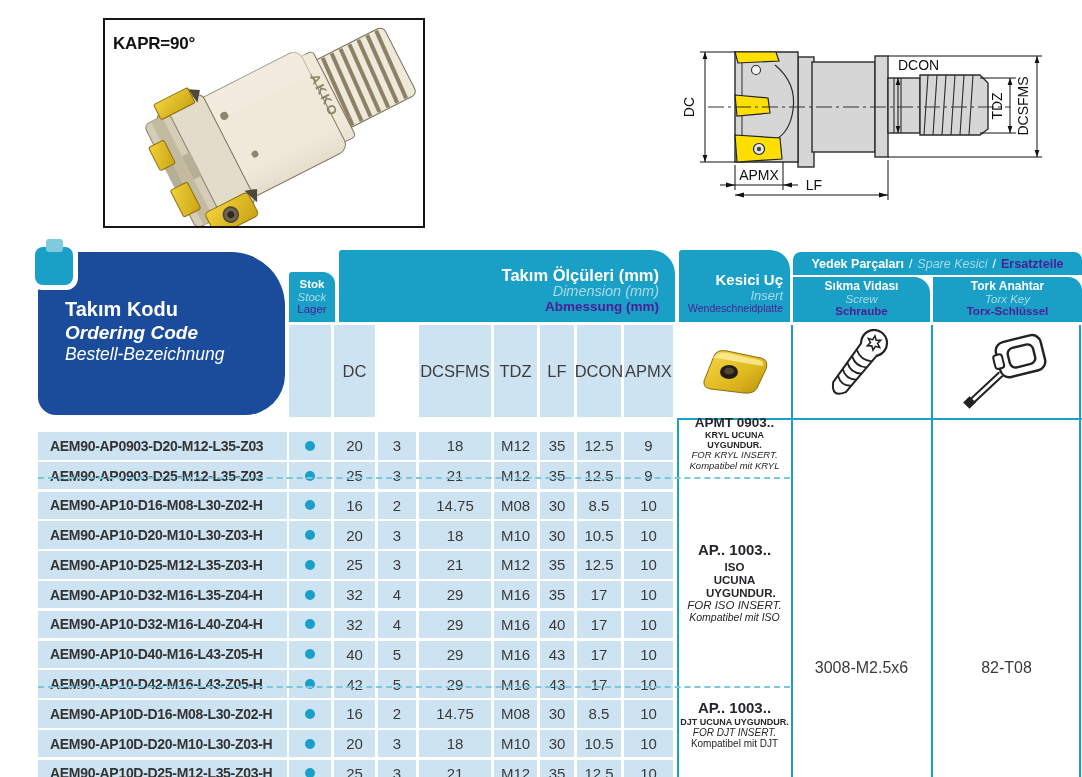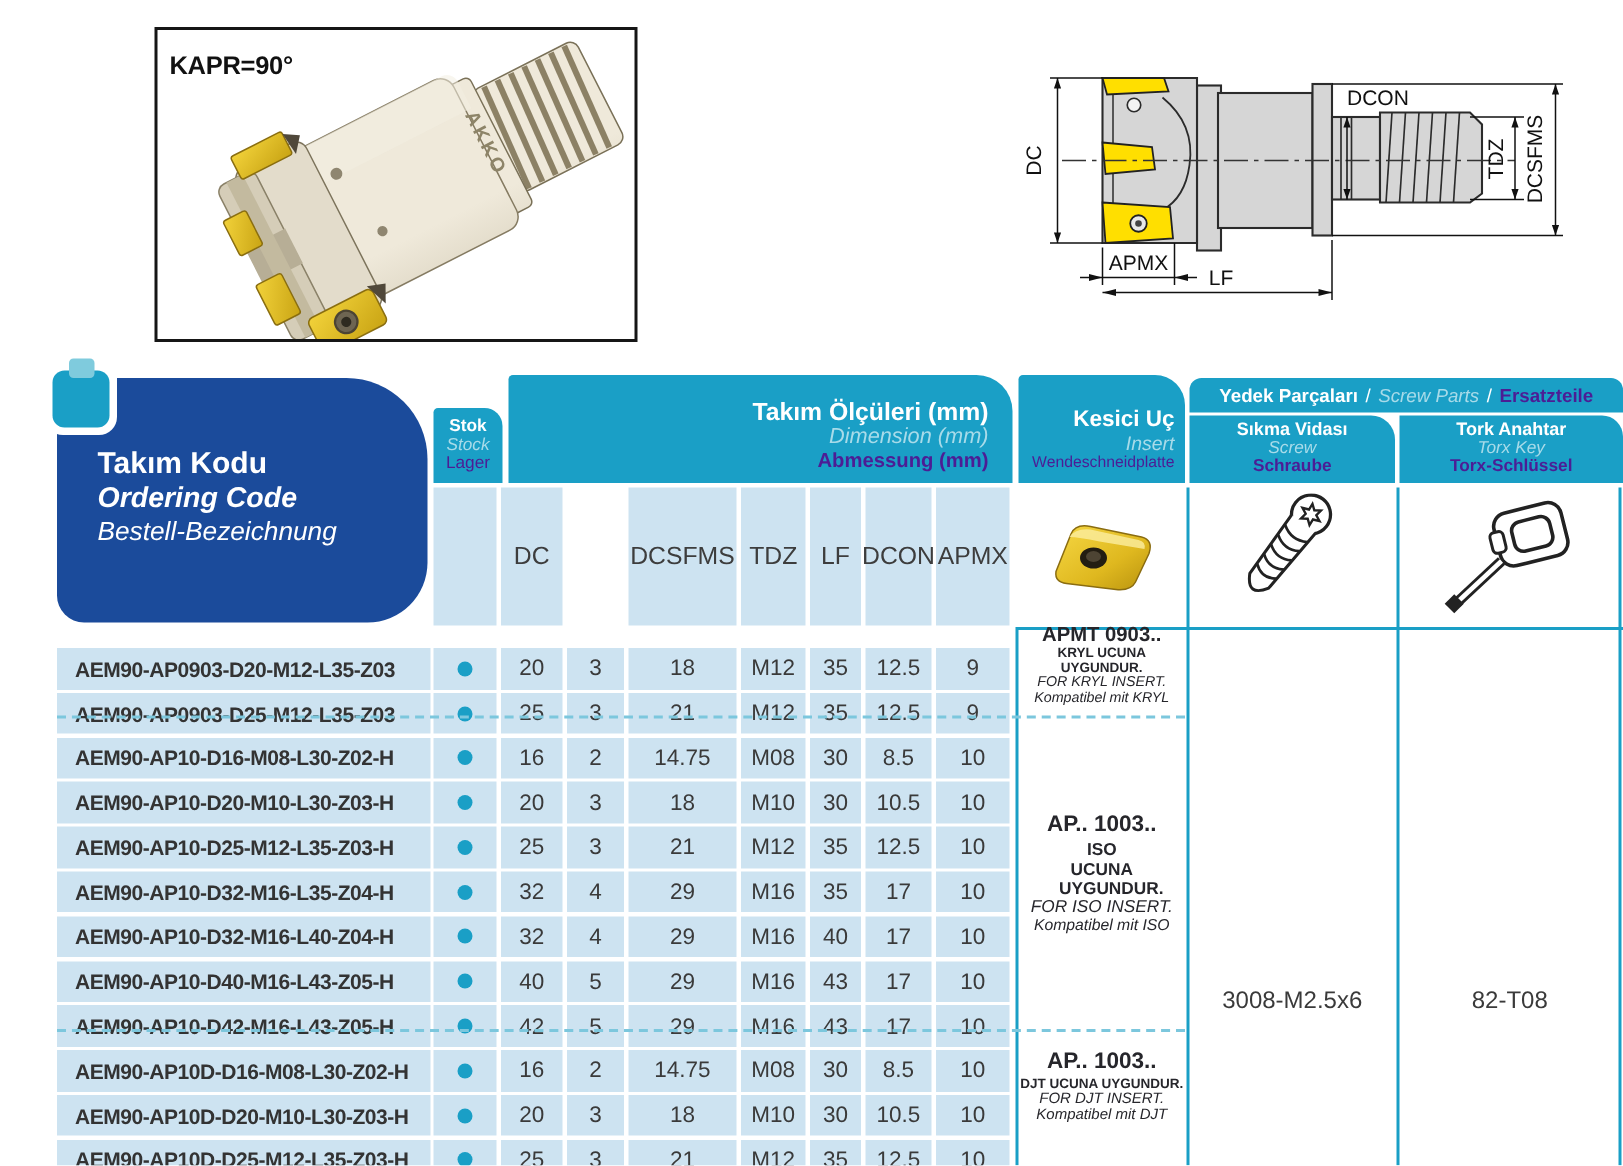--- a/index.html
+++ b/index.html
@@ -77,21 +77,21 @@
   .hline{position:absolute;height:2px;background:#1a9fc6;}
 
   
   .igroup{position:absolute;left:679px;width:111px;text-align:center;color:#26262b;line-height:1.12;}
   .ig-title{font-weight:bold;}
   .g0 .ig-title{font-size:13.5px;} .g0 .ig-l2{font-size:9px;font-weight:bold;}
   .g0 .ig-l3{font-size:9.5px;font-style:italic;} .g0 .ig-l4{font-size:9.5px;font-style:italic;}
   .g1 .ig-title{font-size:15px;margin-bottom:2px;} .g1 .ig-l2{font-size:11.5px;font-weight:bold;padding:0 27px;}
   .g1 .ig-l3{font-size:11.5px;font-style:italic;} .g1 .ig-l4{font-size:10.5px;font-style:italic;}
   .g2 .ig-title{font-size:15px;} .g2 .ig-l2{font-size:9px;font-weight:bold;}
-  .g2 .ig-l3{font-size:10px;font-style:italic;} .g2 .ig-l4{font-size:10px;font-style:italic;}
+  .g2 .ig-l3{font-size:10px;font-style:italic;} .g2 .ig-l4{font-size:10px;}
 
   .spare-val{position:absolute;top:654px;height:28px;display:flex;align-items:center;
              justify-content:center;font-size:16px;color:#3a3a3a;background:#fff;}
   .sv-screw{left:795px;width:133px;} .sv-torx{left:935px;width:143px;}
 
   svg text{font-family:"Liberation Sans",sans-serif;}
 </style>
 </head>
 <body>
 
@@ -252,21 +252,21 @@
 
   <div class="teal ins-hdr">
     <div class="hdr-tr">Kesici Uç</div>
     <div class="hdr-en">Insert</div>
     <div class="hdr-de">Wendeschneidplatte</div>
   </div>
 
   <div class="teal spare-band">
     <span class="hdr-tr">Yedek Parçaları</span>
     <span>/</span>
-    <span class="hdr-en">Screw Parts</span>
+    <span class="hdr-en">Spare Kesici</span>
     <span>/</span>
     <span class="hdr-de" style="font-weight:bold;">Ersatzteile</span>
   </div>
 
   <div class="teal screw-hdr">
     <div class="hdr-tr">Sıkma Vidası</div>
     <div class="hdr-en">Screw</div>
     <div class="hdr-de b">Schraube</div>
   </div>
 

